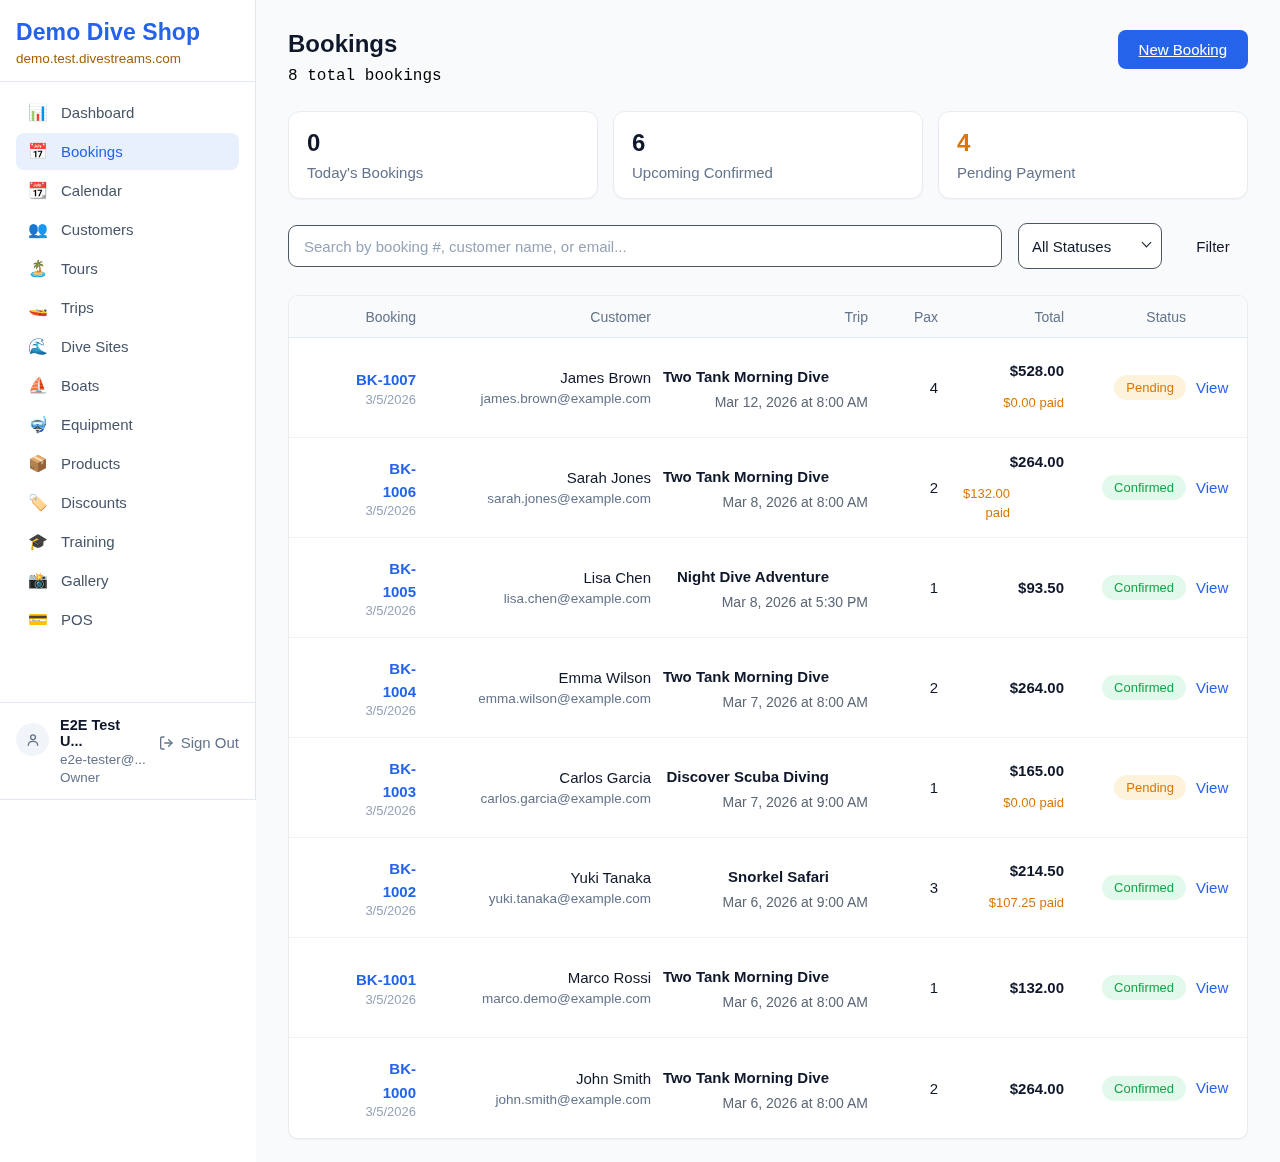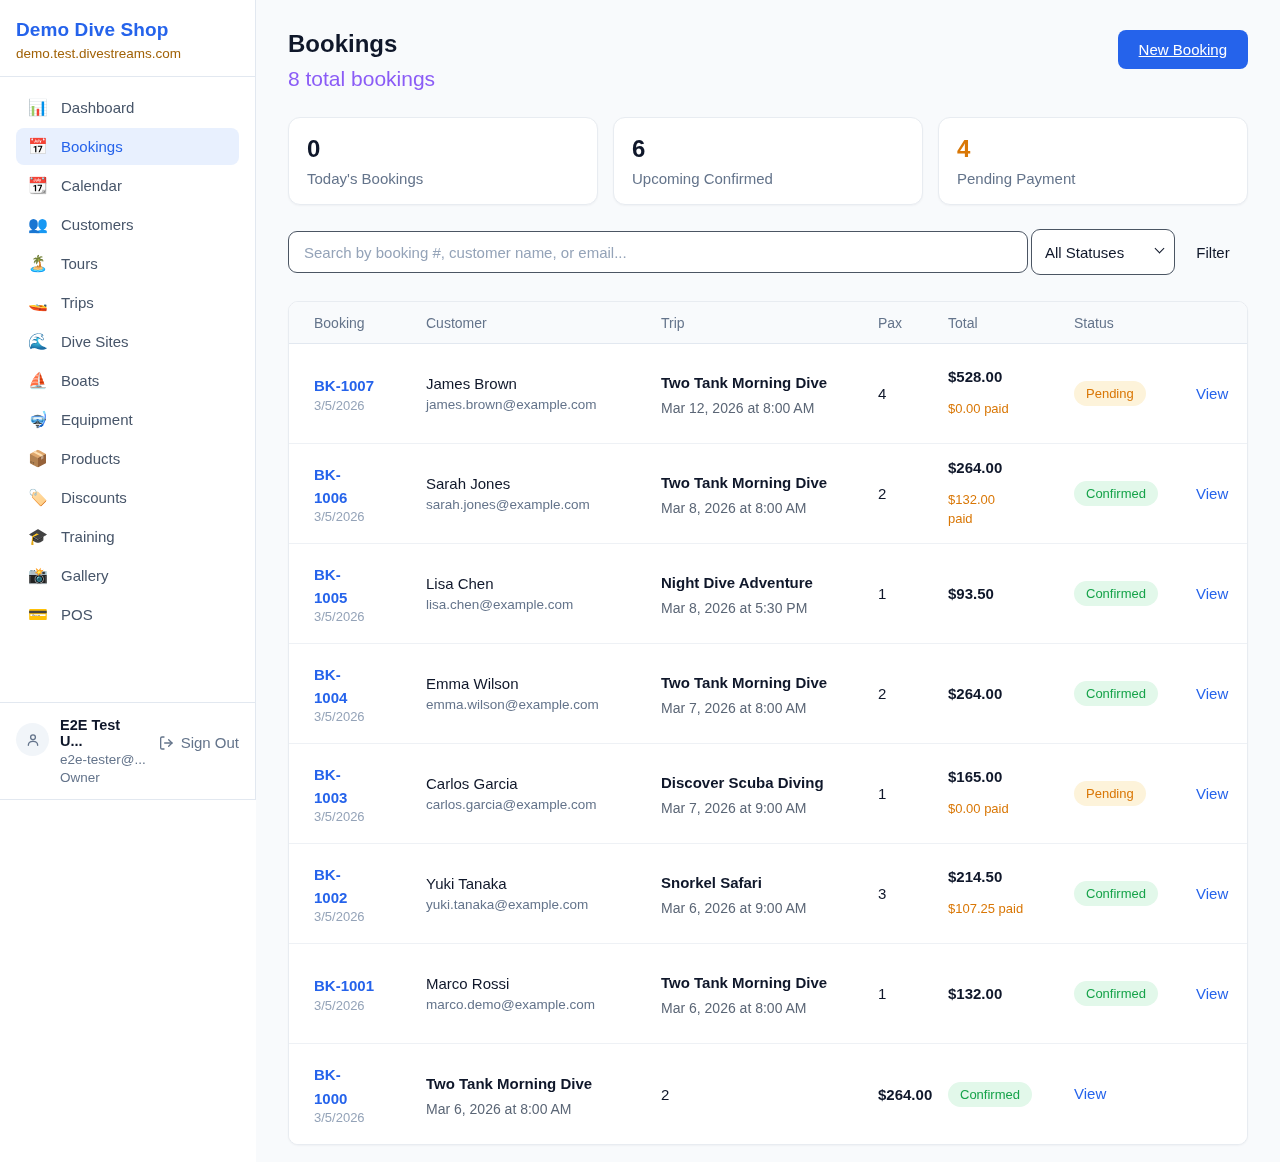--- a/index.html
+++ b/index.html
@@ -3,68 +3,68 @@
 <meta charset="utf-8">
 <style>
   * { margin:0; padding:0; box-sizing:border-box; }
   html,body { width:1280px; height:1162px; overflow:hidden; }
   body { display:flex; background:#ffffff; font-family:"Liberation Sans", sans-serif; color:#0f172a; }
 
   
   .sidebar { width:256px; height:800px; background:#fff; border-right:1px solid #e2e8f0;
              border-bottom:1px solid #e2e8f0; display:flex; flex-direction:column; flex-shrink:0; }
   .side-head { padding:19px 16px 15px; border-bottom:1px solid #e2e8f0; }
-  .brand { font-size:19px; font-weight:700; color:#2563eb; letter-spacing:.1px; }
+  .brand { font-size:23px; font-weight:700; color:#2563eb; letter-spacing:.1px; }
   .domain { font-size:13.5px; color:#a16207; margin-top:5px; }
   .nav { padding:12px 16px; flex:1; }
   .nav-item { display:flex; align-items:center; gap:13px; padding:10px 12px; border-radius:8px;
               font-size:15px; color:#475569; margin-bottom:2px; cursor:pointer; }
   .nav-item.active { background:#e8f0fe; color:#2563eb; font-weight:500; }
   .nav-icon { width:20px; font-size:16px; line-height:1; text-align:center; }
   .side-user { border-top:1px solid #e2e8f0; padding:14px 16px; display:flex; align-items:flex-start; gap:11px; }
   .avatar { width:33px; height:33px; border-radius:50%; background:#f1f5f9; display:flex;
             align-items:center; justify-content:center; flex-shrink:0; margin-top:6px; }
   .user-meta { flex:1; min-width:0; }
   .user-name { font-size:14.5px; font-weight:700; color:#0f172a; }
   .user-email, .user-role { font-size:13.5px; color:#64748b; margin-top:3px; }
   .signout { display:flex; align-items:center; gap:7px; font-size:15px; color:#64748b;
              cursor:pointer; margin-top:17px; white-space:nowrap; }
 
   
   .main { flex:1; background:#f8fafc; padding:30px 32px; min-width:0; }
   .page-head { display:flex; justify-content:space-between; align-items:flex-start; margin-bottom:26px; }
   .page-title { font-size:24px; font-weight:700; color:#0f172a; }
-  .page-sub { font-size:21px; color:#8b5cf6; margin-top:9px; }
+  .page-sub { font-size:16px; color:#000000; margin-top:9px;font-family:Liberation Mono, monospace; }
   .btn-primary { background:#2563eb; color:#fff; border:none; border-radius:8px;
                  padding:11px 21px; font-size:15px; font-weight:500; cursor:pointer;
                  font-family:"Liberation Sans", sans-serif;text-decoration:underline; }
 
   .stats { display:flex; gap:15px; margin-bottom:24px; }
   .stat-card { flex:1; background:#fff; border:1px solid #e8ecf1; border-radius:12px;
                padding:17px 18px; box-shadow:0 1px 2px rgba(16,24,40,.04); }
   .stat-value { font-size:24px; font-weight:700; color:#0f172a; }
   .stat-label { font-size:15px; color:#64748b; margin-top:7px; }
 
-  .controls { display:flex; align-items:center; gap:3px; margin-bottom:26px; }
+  .controls { display:flex; align-items:center; gap:16px; margin-bottom:26px; }
   .search-input { flex:1; height:42px; border:1px solid #4b5563; border-radius:9px; background:#fff;
                   padding:0 15px; font-size:15px; color:#0f172a; font-family:"Liberation Sans", sans-serif; outline:none; }
   .search-input::placeholder { color:#94a3b8; }
   .select-wrap { position:relative; width:144px; flex-shrink:0; }
   .status-select { width:100%; height:46px; border:1px solid #4b5563; border-radius:9px; background:#fff;
                    font-size:15px; color:#0f172a; padding:0 28px 0 13px; appearance:none; -webkit-appearance:none;
                    font-family:"Liberation Sans", sans-serif; cursor:pointer; }
   .select-chevron { position:absolute; right:12px; top:16px; width:7px; height:7px; pointer-events:none;
                     border-right:1.8px solid #0f172a; border-bottom:1.8px solid #0f172a; transform:rotate(45deg); }
   .filter-label { font-size:15px; color:#0f172a; width:70px; text-align:center; cursor:pointer; }
 
   
   .table-card { background:#fff; border:1px solid #e8ecf1; border-radius:10px; overflow:hidden;
                 box-shadow:0 1px 2px rgba(16,24,40,.04); }
   .thead, .trow { display:grid; grid-template-columns:112px 235px 217px 70px 126px 122px 1fr;
-                  padding:0 18px 0 25px; align-items:center; }
+                  padding:0 18px 0 25px; align-items:center;text-align:right; }
   .thead { height:42px; background:#f8fafc; border-bottom:1px solid #e2e8f0;
            font-size:14px; font-weight:500; color:#64748b; }
   .trow { min-height:100px; border-bottom:1px solid #eef1f5; background:#fff; }
   .trow:last-child { border-bottom:none; }
   .cell { min-width:0; padding-right:10px; }
   .bk-id { font-size:15px; font-weight:600; color:#2563eb; line-height:1.55; text-decoration:none;
            cursor:pointer; display:inline-block; }
   .bk-id.two-line { max-width:44px; }
   .bk-date { font-size:13px; color:#94a3b8; }
   .cust-name { font-size:15px; font-weight:500; color:#0f172a; }
@@ -412,20 +412,24 @@
       <a class="view-link">View</a>
     </div>
   </div>
 
   <div class="trow">
     <div class="cell">
       <a class="bk-id two-line">BK-1000</a>
       <div class="bk-date">3/5/2026</div>
     </div>
     <div class="cell">
+      <div class="cust-name">John Smith</div>
+      <div class="cust-email">john.smith@example.com</div>
+    </div>
+    <div class="cell">
       <div class="trip-name">Two Tank Morning Dive</div>
       <div class="trip-date">Mar 6, 2026 at 8:00 AM</div>
     </div>
     <div class="cell pax">2</div>
     <div class="cell">
       <div class="total-amount">$264.00</div>
 
     </div>
     <div class="cell">
       <span class="badge confirmed">Confirmed</span>

